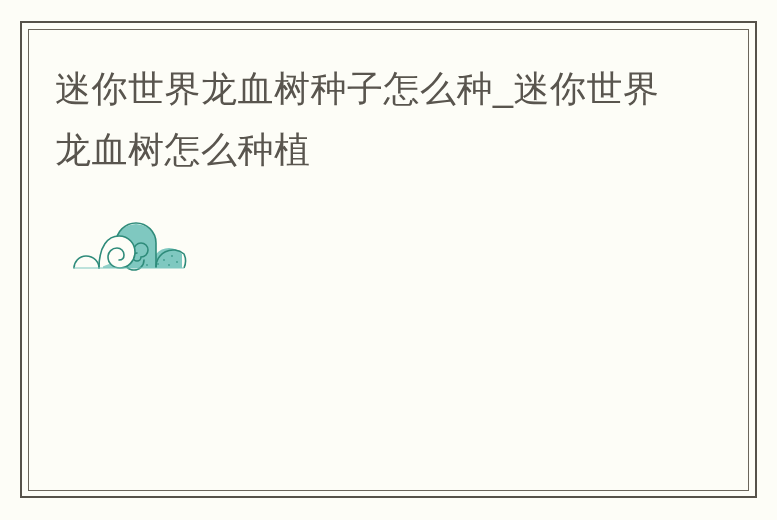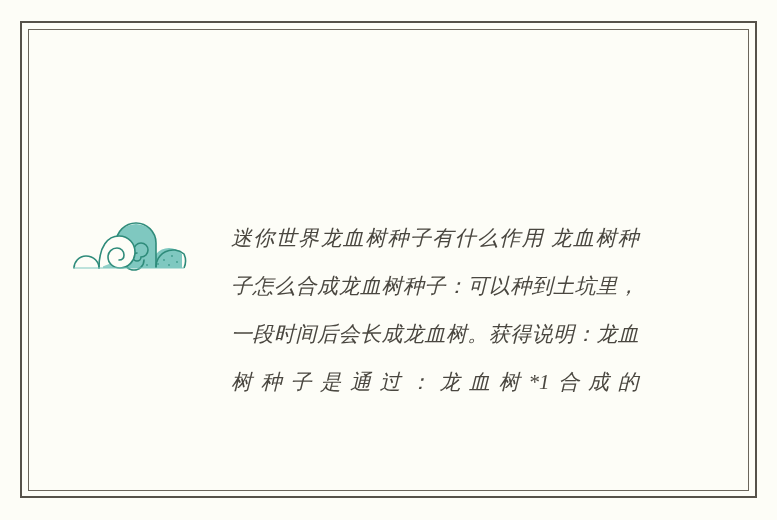--- a/index.html
+++ b/index.html
@@ -94,20 +94,21 @@
   }
 </style>
 </head>
 <body>
 
 <div id="page">
 
   <div class="frame-outer"></div>
   <div class="frame-inner"></div>
 
+  <div id="title">迷你世界龙血树种子怎么种_迷你世界龙血树怎么种植</div>
 
   <div id="cloud-figure">
     <svg viewBox="0 0 115 68" xmlns="http://www.w3.org/2000/svg">
 
       <g>
         <path d="M44 58 L44 34 A20 20 0 0 1 84 34 L84 44
                  A17 17 0 0 1 110 44 L110 58 Z" fill="#7fc8c0"></path>
 
         <path d="M30 58 L30 44 A14 14 0 0 1 58 44 L58 58 Z" fill="#7fc8c0" opacity="0.85"></path>
       </g>
@@ -128,15 +129,14 @@
       <circle cx="100" cy="46" r="0.9" fill="#3f9b8c"></circle>
       <circle cx="105" cy="52" r="0.9" fill="#3f9b8c"></circle>
       <circle cx="86" cy="54" r="0.9" fill="#3f9b8c"></circle>
       <circle cx="75" cy="55" r="0.9" fill="#3f9b8c"></circle>
       <circle cx="97" cy="55" r="0.9" fill="#3f9b8c"></circle>
 
       <path d="M2 58 L112 58" stroke="#7fc8c0" stroke-width="1.2" fill="none"></path>
     </svg>
   </div>
 
-  <div id="body-text">迷你世界龙血树种子有什么作用 龙血树种子怎么合成龙血树种子：可以种到土坑里，一段时间后会长成龙血树。获得说明：龙血树种子是通过：龙血树*1合成的</div>
 
 </div>
 
 </body></html>

